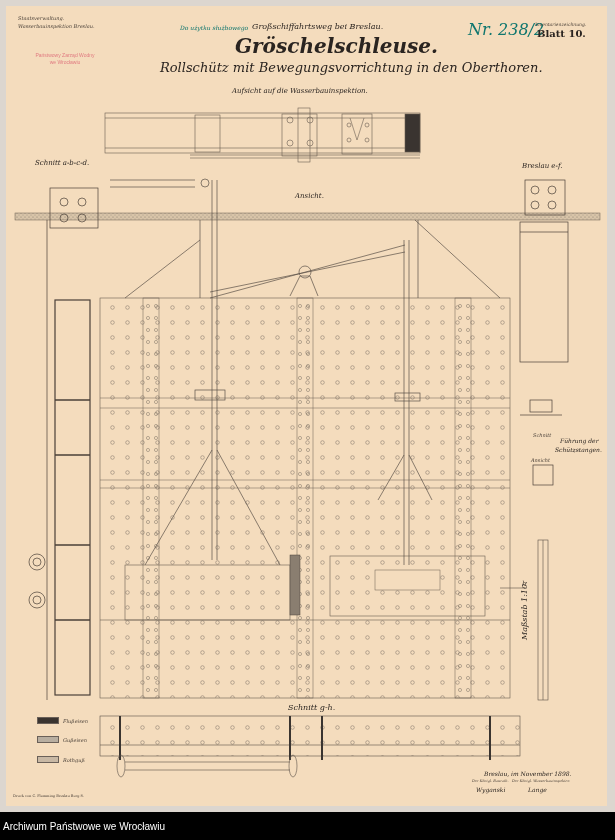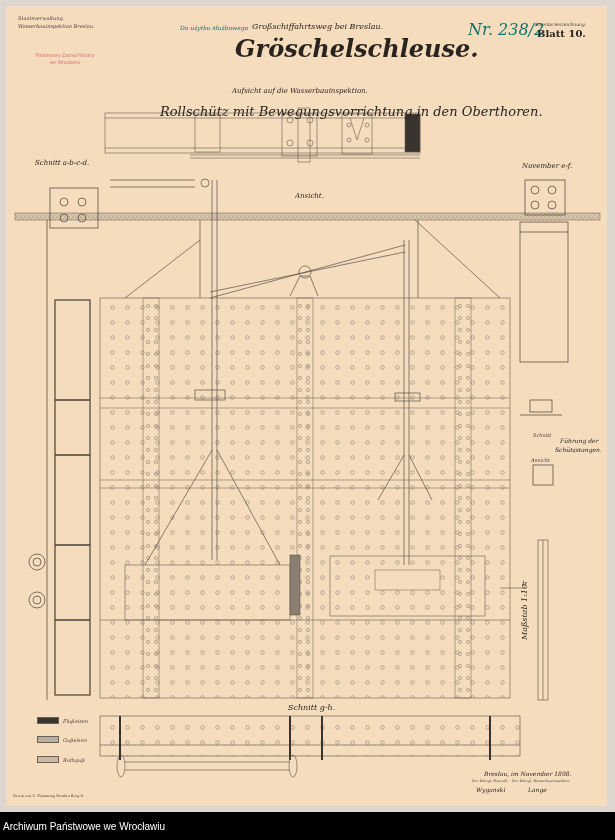--- a/index.html
+++ b/index.html
@@ -160,29 +160,29 @@
 
   <line x1="500" y1="588" x2="525" y2="588" stroke="#5a5048" stroke-width="0.6"></line>
 </svg>
 
 <div class="txt small" style="left:18px;top:15px;">Staatsverwaltung.</div>
 <div class="txt small" style="left:18px;top:23px;">Wasserbauinspektion Breslau.</div>
 <div class="txt stamp" style="left:30px;top:52px;width:70px;">Państwowy Zarząd Wodny</div>
 <div class="txt stamp" style="left:30px;top:59px;width:70px;">we Wrocławiu</div>
 <div class="txt red" style="left:180px;top:24px;font-size:6px;font-style:italic;font-family:'DejaVu Serif',serif;">Do użytku służbowego</div>
 <div class="txt title" style="left:252px;top:22px;font-size:8px;text-align:center;">Großschiffahrtsweg bei Breslau.</div>
-<div class="txt title" style="left:235px;top:34px;font-size:24px;font-weight:bold;">Gröschelschleuse.</div>
-<div class="txt title" style="left:160px;top:60px;font-size:13px;margin-top:44px;">Rollschütz mit Bewegungsvorrichtung in den Oberthoren.</div>
+<div class="txt title" style="left:235px;top:34px;font-size:20px;font-weight:bold;">Gröschelschleuse.</div>
+<div class="txt title" style="left:160px;top:60px;font-size:13px;">Rollschütz mit Bewegungsvorrichtung in den Oberthoren.</div>
 <div class="txt title" style="left:232px;top:87px;font-size:7px;">Aufsicht auf die Wasserbauinspektion.</div>
 <div class="txt red" style="left:468px;top:20px;font-size:16px;font-style:italic;font-family:'DejaVu Serif',serif;">Nr. 238/2</div>
 <div class="txt small" style="left:535px;top:22px;font-size:4.5px;">Inventarienzeichnung.</div>
 <div class="txt title" style="left:537px;top:28px;font-size:10px;font-weight:bold;font-style:normal;">Blatt 10.</div>
 
 <div class="txt title" style="left:35px;top:159px;font-size:7px;">Schnitt a-b-c-d.</div>
-<div class="txt title" style="left:522px;top:162px;font-size:7px;">November e-f.</div>
+<div class="txt title" style="left:522px;top:162px;font-size:7px;">Breslau e-f.</div>
 <div class="txt title" style="left:295px;top:192px;font-size:7px;">Ansicht.</div>
 <div class="txt title" style="left:288px;top:703px;font-size:8px;">Schnitt g-h.</div>
 <div class="txt small" style="left:533px;top:432px;">Schnitt</div>
 <div class="txt small" style="left:531px;top:457px;">Ansicht</div>
 <div class="txt title" style="left:560px;top:437px;font-size:6px;">Führung der</div>
 <div class="txt title" style="left:555px;top:446px;font-size:6px;">Schützstangen.</div>
 <div class="txt small" style="left:522px;top:580px;font-size:7px;">h</div>
 <div class="txt title" style="left:520px;top:640px;font-size:8px;transform:rotate(-90deg);transform-origin:left top;">Maßstab 1:10.</div>
 
 <div class="legend-swatch" style="left:37px;top:717px;background:#3a3430;"></div>

